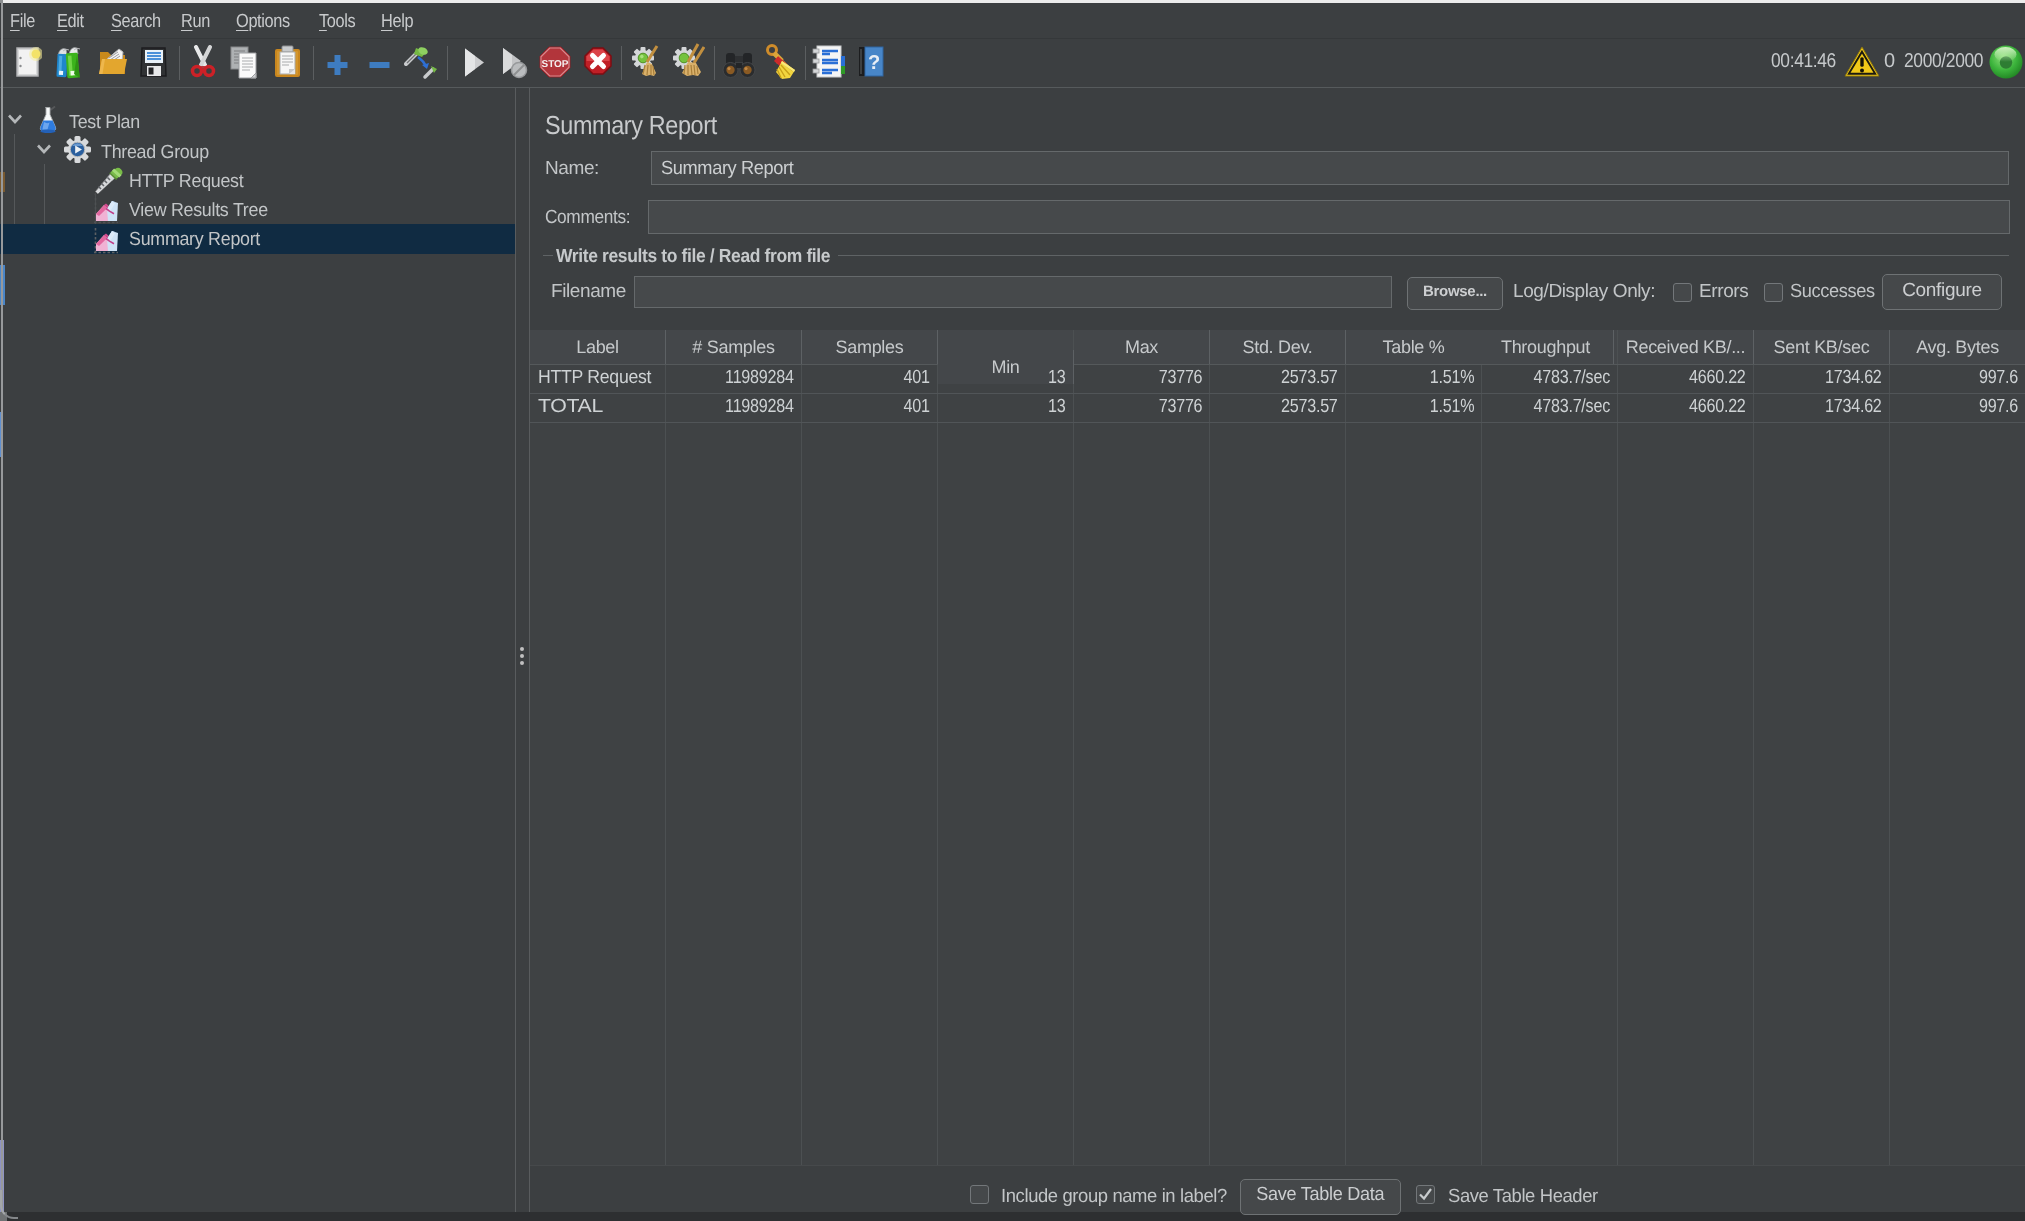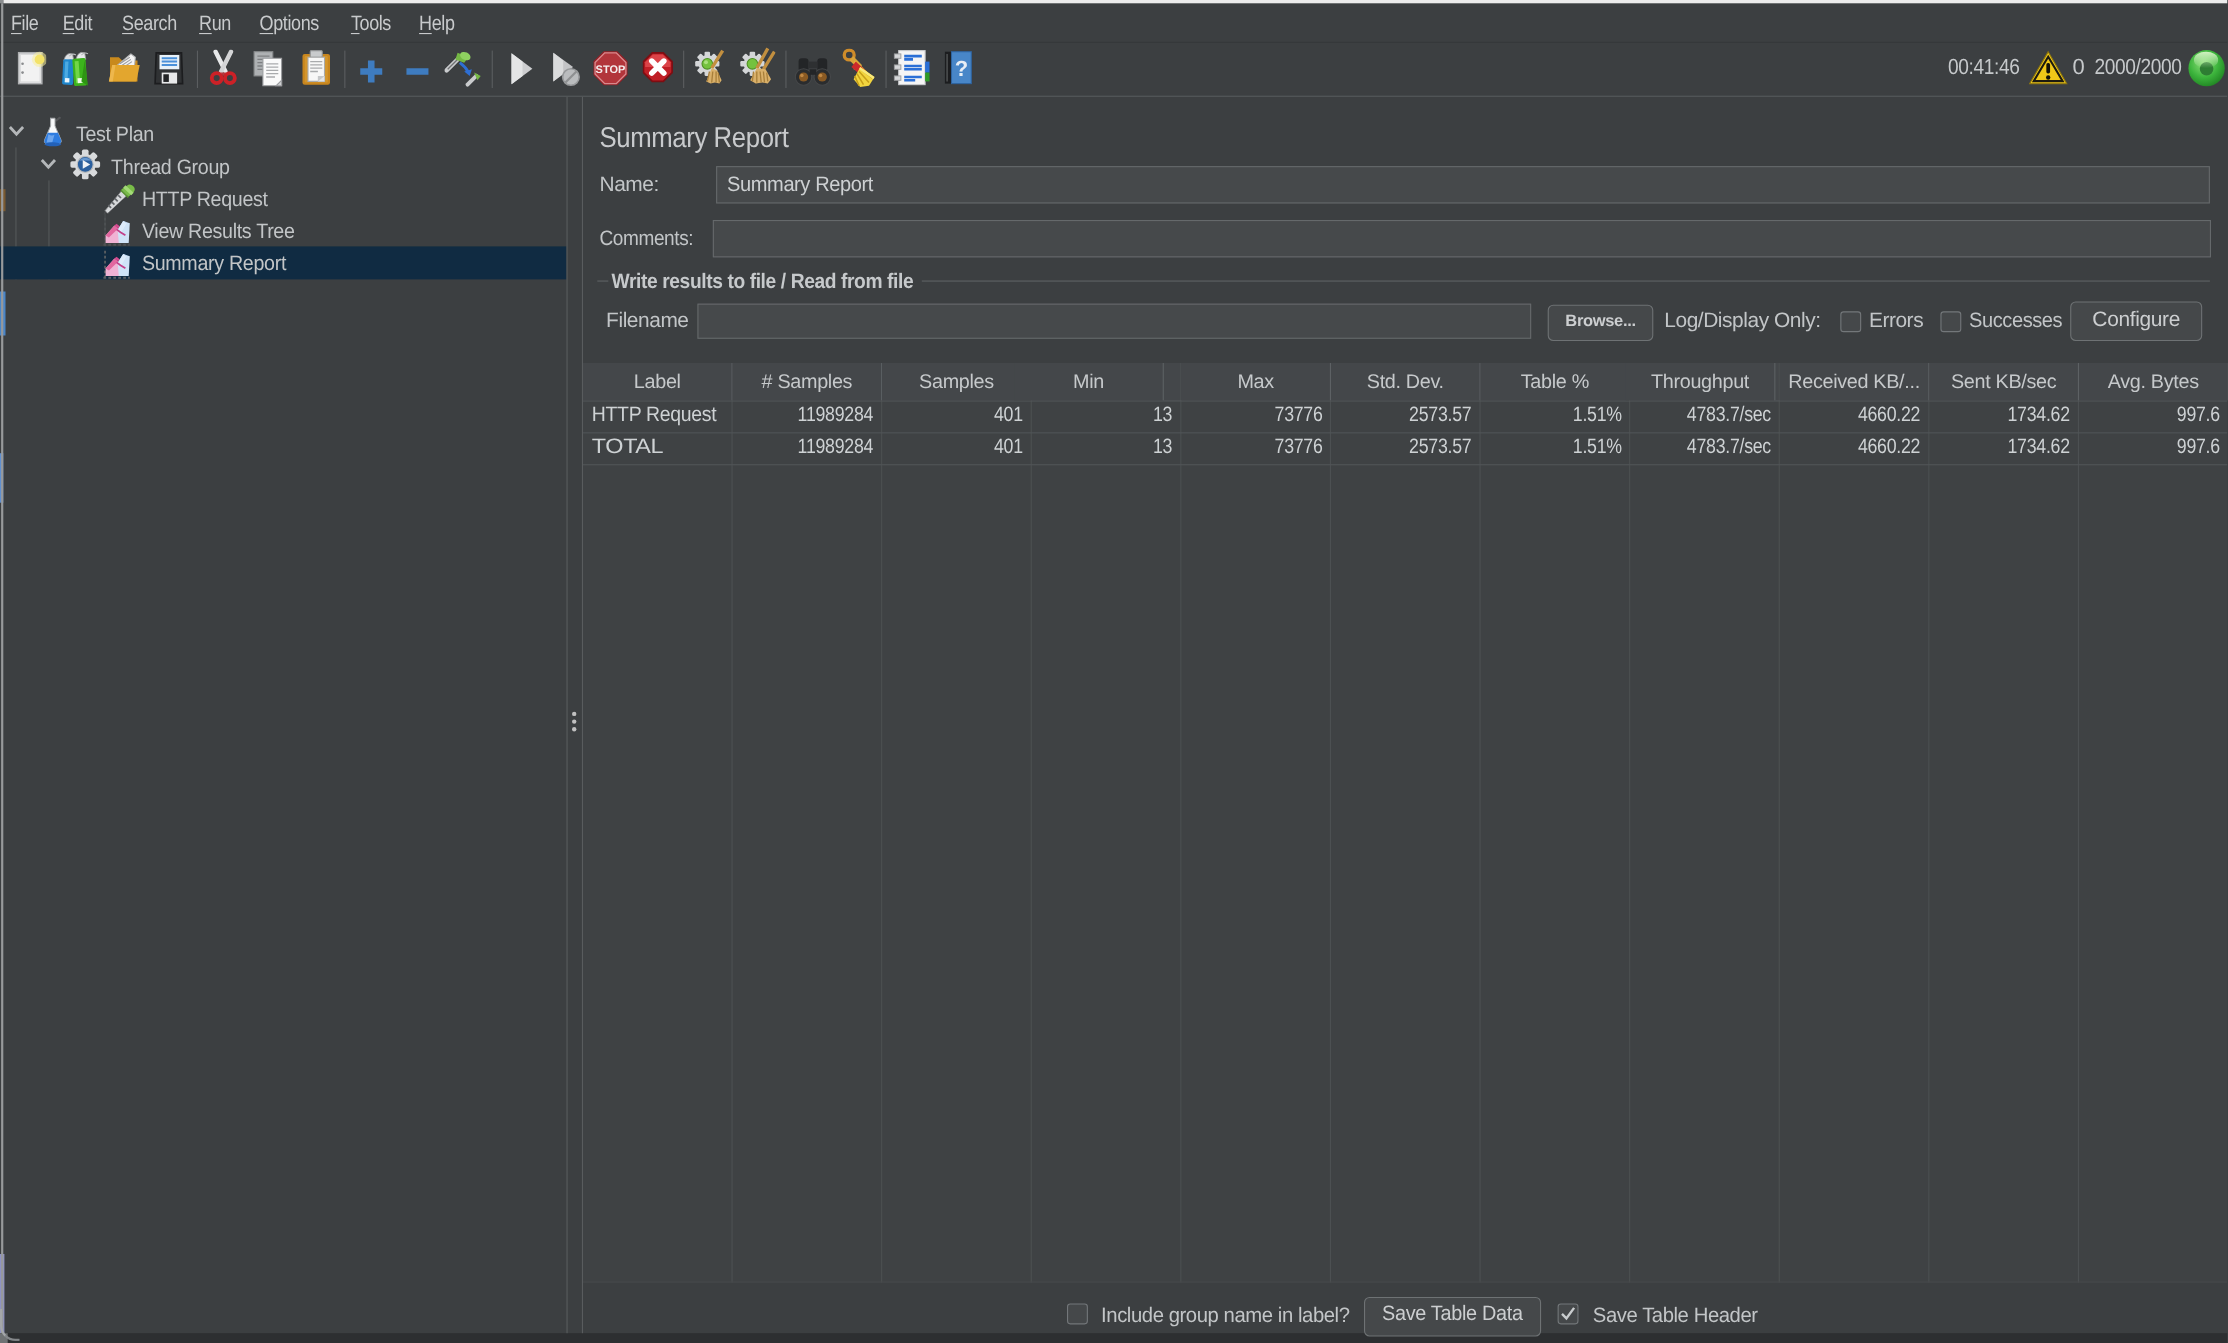--- a/index.html
+++ b/index.html
@@ -398,21 +398,21 @@
     <div class="abs" style="left:1223px; top:0; width:1px; height:836px; background:#4c5052;"></div>
     <div class="abs" style="left:1359px; top:0; width:1px; height:836px; background:#4c5052;"></div>
 
     <div class="abs" style="left:0; top:34px; width:1495px; height:1px; background:#55595b;"></div>
     <div class="abs" style="left:0; top:63px; width:1495px; height:1px; background:#515558;"></div>
     <div class="abs" style="left:0; top:92px; width:1495px; height:1px; background:#515558;"></div>
     <div class="abs" style="left:0; top:835px; width:1495px; height:1px; background:#46494b;"></div>
     <div class="hcell" style="left:0px; width:136px;">Label</div>
     <div class="hcell" style="left:136px; width:136px;"># Samples</div>
     <div class="hcell" style="left:272px; width:136px;">Samples</div>
-    <div class="hcell" style="left:392px; width:136px;">Min</div>
+    <div class="hcell" style="left:408px; width:136px;margin-top:20px;">Min</div>
     <div class="hcell" style="left:544px; width:136px;">Max</div>
     <div class="hcell" style="left:680px; width:136px;">Std. Dev.</div>
     <div class="hcell" style="left:816px; width:136px;">Table %</div>
     <div class="hcell" style="left:948px; width:136px;">Throughput</div>
     <div class="hcell" style="left:1088px; width:136px;">Received KB/...</div>
     <div class="hcell" style="left:1224px; width:136px;">Sent KB/sec</div>
     <div class="hcell" style="left:1360px; width:136px;">Avg. Bytes</div>
     <div class="dcell lab" style="left:0px; top:34px; width:136px; text-align:left; padding-left:8px;"><span>HTTP Request</span></div>
     <div class="dcell num" style="left:136px; top:34px; width:136px; text-align:right; padding-right:8px;"><span>11989284</span></div>
     <div class="dcell num" style="left:272px; top:34px; width:136px; text-align:right; padding-right:8px;"><span>401</span></div>

